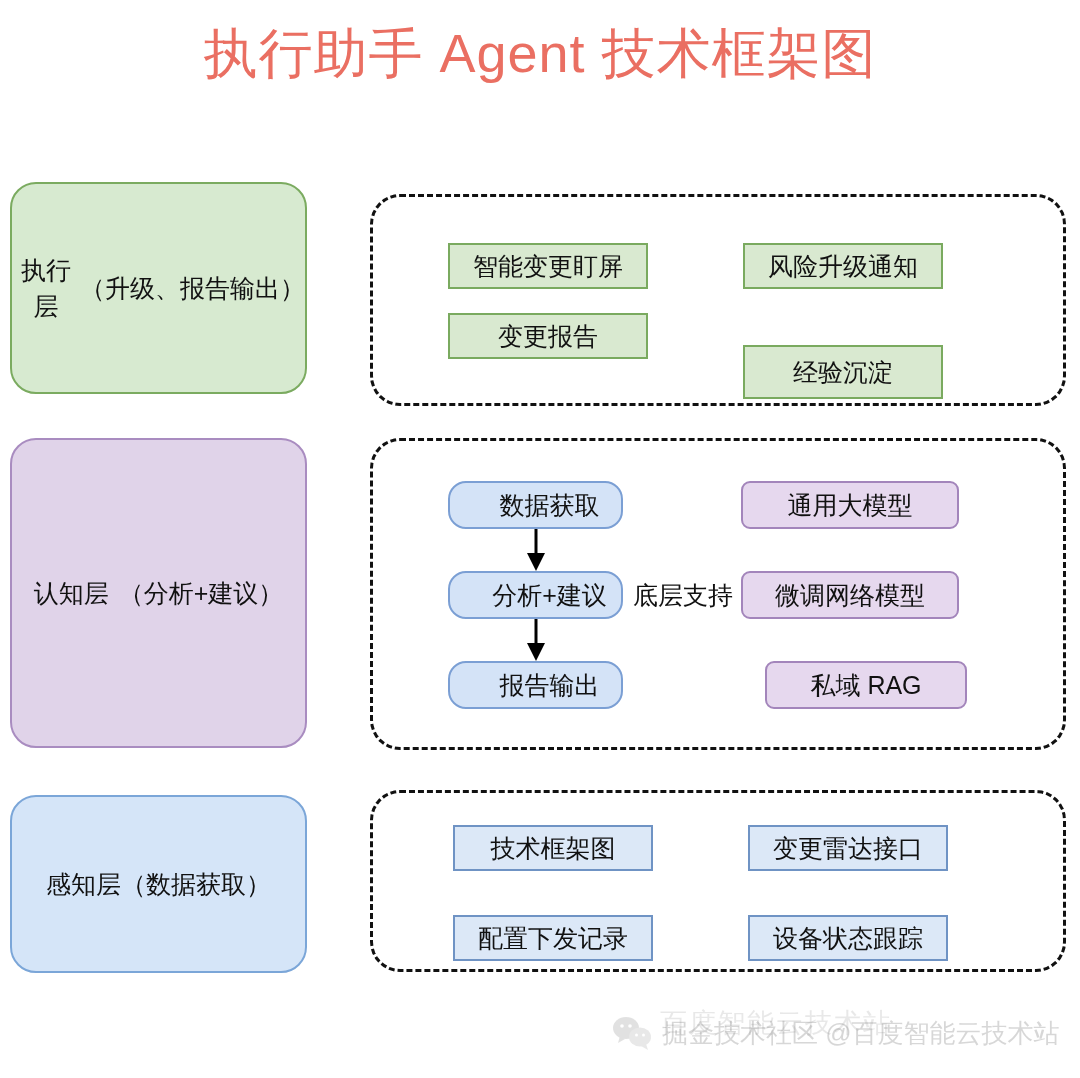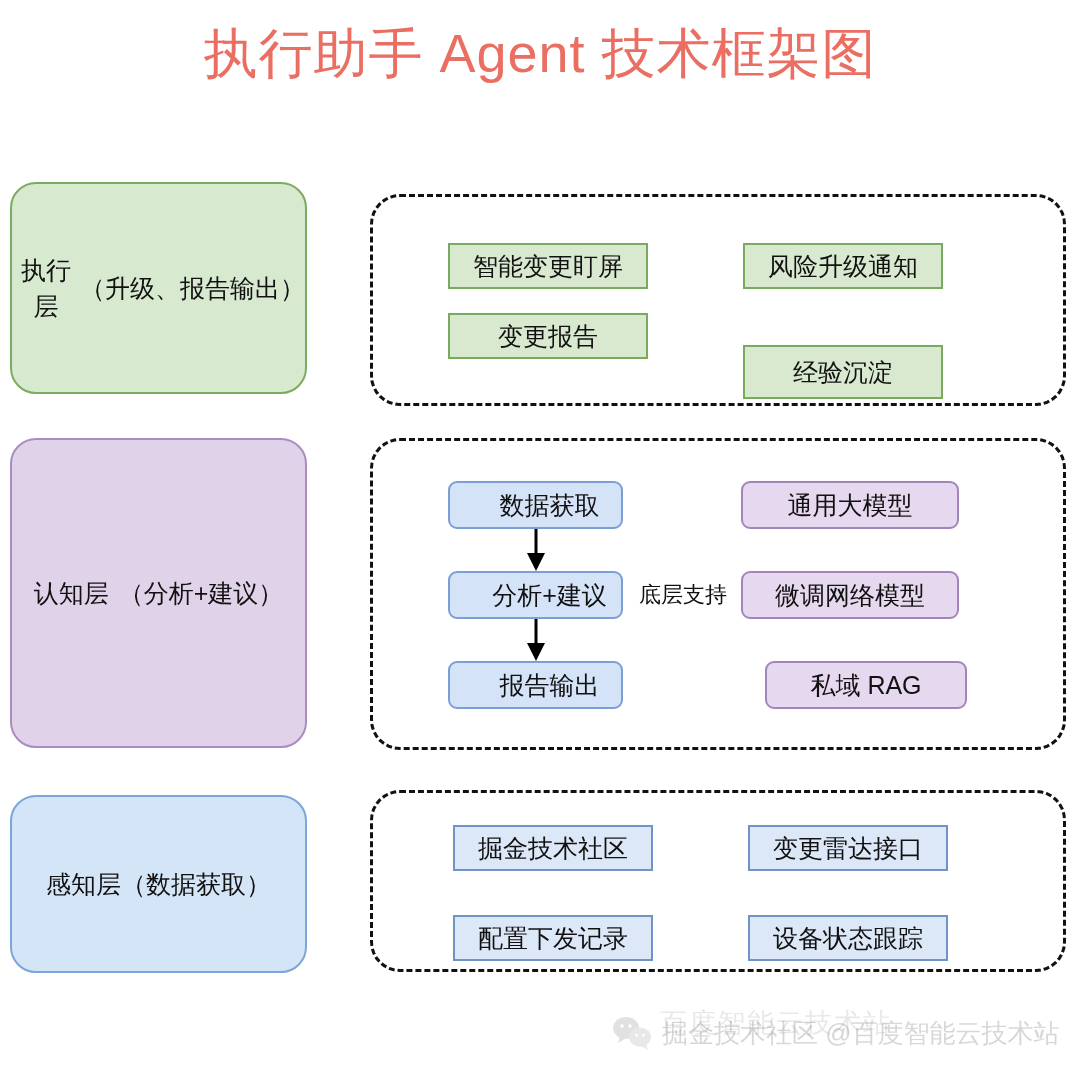--- a/index.html
+++ b/index.html
@@ -83,21 +83,21 @@
     border-radius: 0;
   }
   .chip.blue-sharp {
     background: #dce8f7;
     border: 2px solid #6f93c4;
     border-radius: 0;
   }
   .chip.blue-round {
     background: #d4e3f7;
     border: 2px solid #7b9fd4;
-    border-radius: 9px;
+    border-radius: 18px;
     padding-left: 28px;
   }
   .chip.purple-round {
     background: #e6d8ee;
     border: 2px solid #a385bb;
     border-radius: 9px;
     text-align: right;
   }
 
   
@@ -129,21 +129,21 @@
   
   #support-label {
     position: absolute;
     left: 252px;
     top: 130px;
     width: 116px;
     height: 48px;
     display: flex;
     align-items: center;
     justify-content: center;
-    font-size: 22px;
+    font-size: 25px;
     color: #111;
     white-space: nowrap;
   }
 
   
   #watermark {
     position: absolute;
     left: 612px;
     top: 1008px;
     width: 460px;
@@ -228,21 +228,21 @@
   </div>
 
   <div class="row" id="row-perception">
 
     <div class="layer-card">
       <div class="line1">感知层</div>
       <div class="line2">（数据获取）</div>
     </div>
 
     <div class="dashed-box">
-      <div class="chip blue-sharp" id="chip-per-0">掘金技术社区</div>
+      <div class="chip blue-sharp" id="chip-per-0">技术框架图</div>
       <div class="chip blue-sharp" id="chip-per-1">变更雷达接口</div>
       <div class="chip blue-sharp" id="chip-per-2">配置下发记录</div>
       <div class="chip blue-sharp" id="chip-per-3">设备状态跟踪</div>
     </div>
   </div>
 
   <div id="watermark-ghost">百度智能云技术站</div>
 
   <div id="watermark">
     <svg class="wechat-icon" width="42" height="36" viewBox="0 0 42 36">

